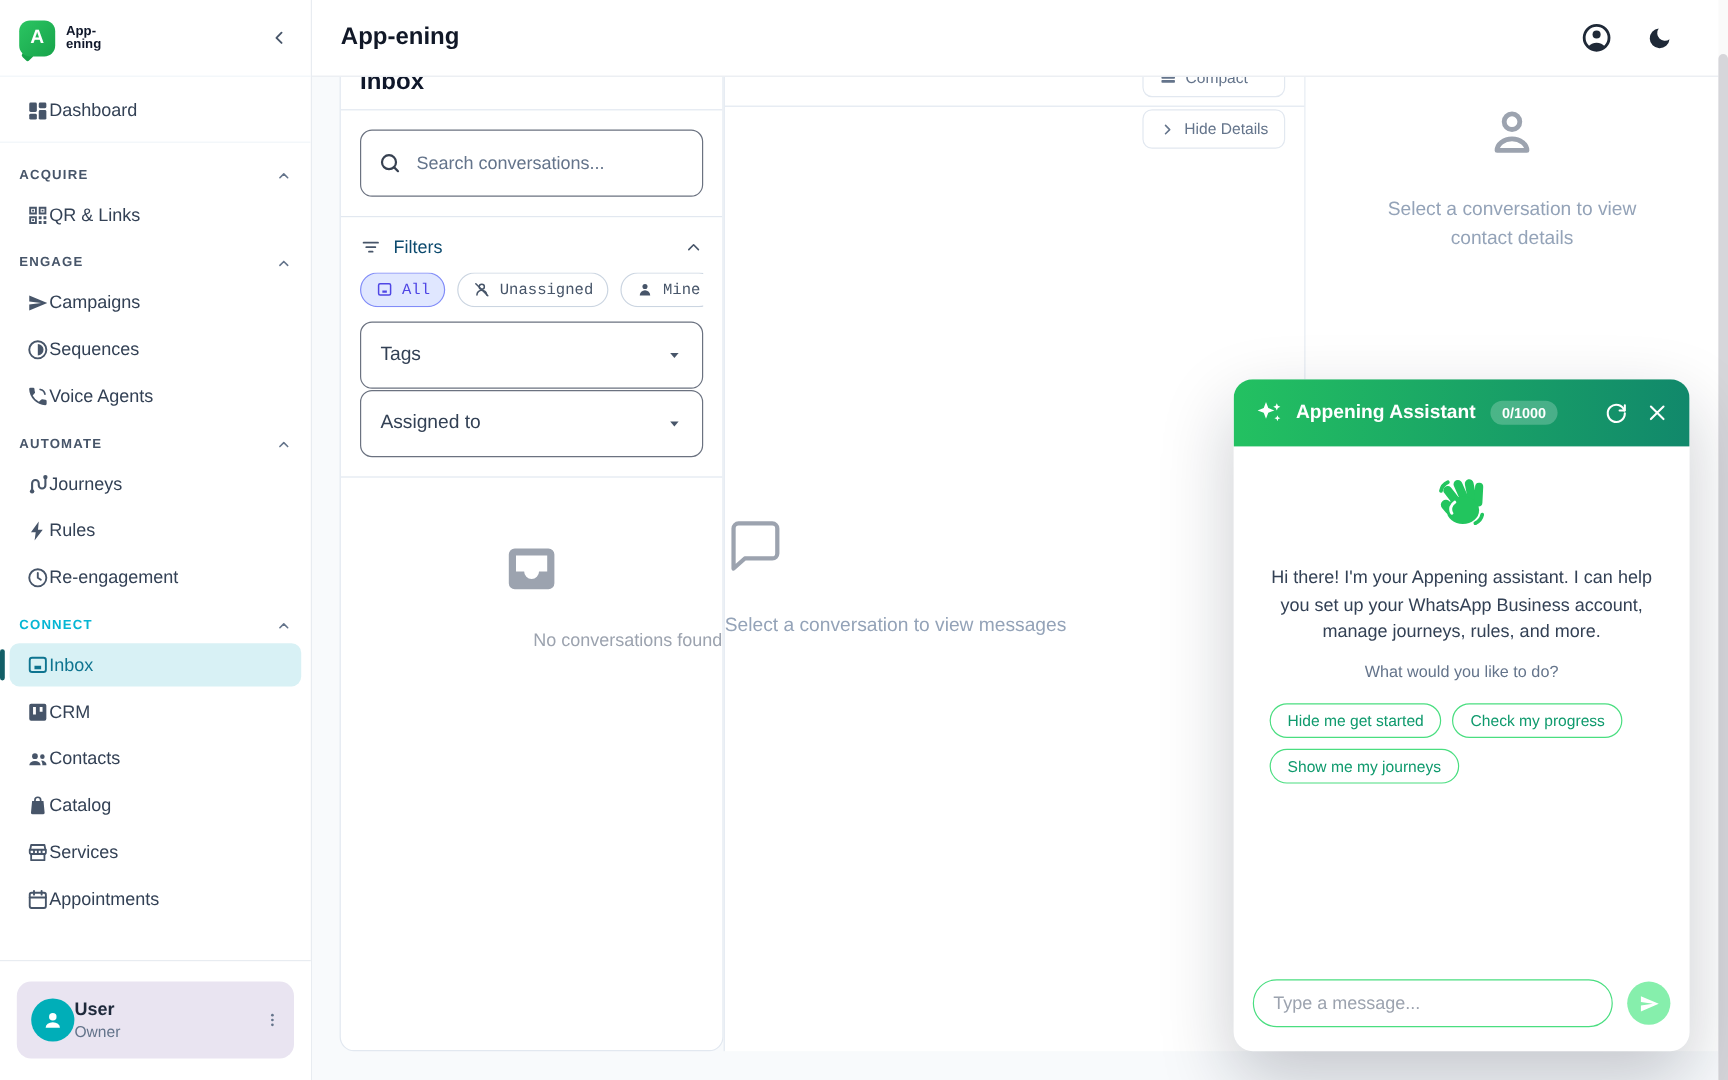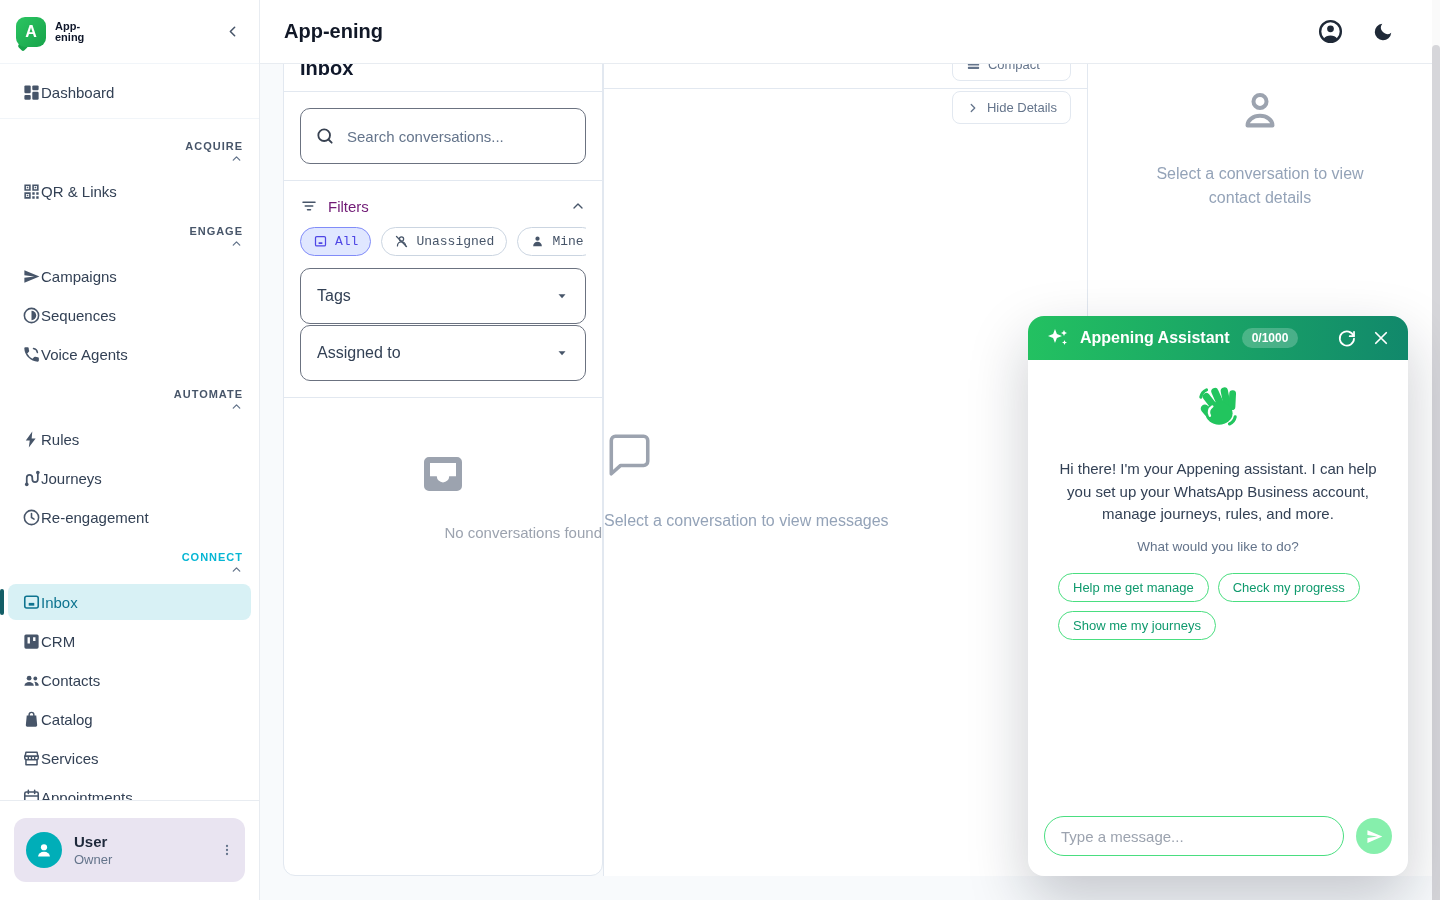--- a/index.html
+++ b/index.html
@@ -11,21 +11,21 @@
   .content { position:absolute; left:260px; top:0; right:0; bottom:0; background:#f8fafc; }
 
   
   .inbox-panel { position:absolute; left:23px; top:48px; width:320px; height:828px; background:#fff; border:1px solid #e2e8f0; border-radius:12px; overflow:hidden; }
   .inbox-title { font-size:20px; font-weight:700; color:#0f172a; padding:8px 16px 11px; border-bottom:1px solid #e2e8f0; }
   .search-section { padding:16px; border-bottom:1px solid #e2e8f0; }
   .search-box { height:56px; border:1px solid #6b7280; border-radius:10px; display:flex; align-items:center; padding:0 14px; gap:12px; color:#64748b; }
   .search-box input { border:none; outline:none; font-size:15px; width:100%; color:#334155; font-family:inherit; background:transparent; }
   .search-box input::placeholder { color:#64748b; }
   .filters-section { padding:12px 16px 16px; border-bottom:1px solid #e2e8f0; }
-  .filters-head { display:flex; align-items:center; gap:10px; color:#701a75; font-size:15px; padding:4px 0 12px; }
+  .filters-head { display:flex; align-items:center; gap:10px; color:#0c4a6e; font-size:15px; padding:4px 0 12px; }
   .filters-head .spacer { flex:1; }
   .chips-row { display:flex; gap:10px; white-space:nowrap; overflow:hidden; margin-bottom:12px;font-family:Liberation Mono, monospace; }
   .chip { display:inline-flex; align-items:center; gap:7px; height:29px; padding:0 12px; border-radius:999px; border:1px solid #cbd5e1; background:#fff; color:#475569; font-size:13px; flex:0 0 auto; cursor:pointer; }
   .chip.active { background:#e0e7ff; border-color:#818cf8; color:#4f46e5; }
   .select-box { height:56px; border:1px solid #6b7280; border-radius:10px; display:flex; align-items:center; padding:0 16px; color:#334155; font-size:16px; background:#fff; cursor:pointer; }
   .select-box + .select-box { margin-top:1px; }
   .select-box .caret { margin-left:auto; color:#475569; }
   .empty-conv { text-align:center; padding-top:52px; color:#9ca3af; }
   .empty-conv .txt { margin-top:22px; font-size:15px;text-align:right; }
   .center-ic { display:inline-block; }
@@ -56,35 +56,35 @@
   .logo-mark::after { content:""; position:absolute; left:3px; bottom:-3px; width:8px; height:8px; background:#17a34a; border-radius:2px; transform:rotate(45deg); z-index:-1; }
   .logo-text { margin-left:9px; font-size:11px; line-height:11px; font-weight:700; color:#0f172a; }
   .collapse-btn { margin-left:auto; background:none; border:none; color:#475569; cursor:pointer; padding:0; }
   .nav { height:736px; overflow:hidden; padding-top:8px; }
   .nav-item { position:relative; display:flex; align-items:center; height:36px; margin:2px 8px 3px; padding:0 13px; border-radius:8px; font-size:15px; color:#334155; cursor:pointer; }
   .nav-item .nico { color:#475569; width:20px; display:flex; justify-content:center; }
   .nav-item.active { background:#d8f1f5; color:#0e7490; }
   .nav-item.active .nico { color:#0e7490; }
   .nav-item.active::before { content:""; position:absolute; left:-8px; top:5px; bottom:5px; width:4px; border-radius:4px; background:#135e66; }
   .nav-divider { border-top:1px solid #f1f5f9; margin:8px 0; }
-  .section-head { display:flex; align-items:flex-end; padding:13px 16px 6px;flex-direction:column; }
+  .section-head { display:flex; align-items:flex-start; padding:13px 16px 6px; }
   .section-head .lbl { font-size:11px; font-weight:700; letter-spacing:.09em; color:#475569; }
   .section-head.teal .lbl { color:#06b6d4; }
   .section-head .chev { margin-left:auto; color:#64748b; }
   .side-footer { position:absolute; left:0; right:0; bottom:0; height:100px; background:#fff; border-top:1px solid #e8ecf1; padding:17px 14px; }
   .user-card { background:#e9e4f1; border-radius:12px; height:64px; display:flex; align-items:center; padding:0 10px 0 12px; }
   .avatar { width:36px; height:36px; border-radius:50%; background:#00aeb8; color:#fff; display:flex; align-items:center; justify-content:center; }
-  .user-meta { margin-left:12px; }
+  .user-meta { }
   .user-name { font-size:15px; font-weight:700; color:#1e293b; }
   .user-role { font-size:13px; color:#64748b; margin-top:2px; }
   .dots-btn { margin-left:auto; background:none; border:none; color:#64748b; cursor:pointer; font-size:16px; line-height:5px; }
 
   
   .assistant { position:absolute; left:1028px; top:316px; width:380px; height:560px; background:#fff; border-radius:16px; box-shadow:0 24px 60px rgba(15,23,42,.22); z-index:30; display:flex; flex-direction:column; overflow:hidden; }
-  .asst-header { height:44px; flex:0 0 auto; background:linear-gradient(90deg,#23c161,#11886b); display:flex; align-items:center; padding:0 18px 0 18px; color:#fff; }
+  .asst-header { height:56px; flex:0 0 auto; background:linear-gradient(90deg,#23c161,#11886b); display:flex; align-items:center; padding:0 18px 0 18px; color:#fff; }
   .asst-title { font-size:16px; font-weight:700; margin-left:10px; }
   .asst-badge { margin-left:12px; background:rgba(255,255,255,.22); border-radius:999px; padding:3px 10px; font-size:12px; font-weight:600; }
   .asst-hbtns { margin-left:auto; display:flex; align-items:center; gap:16px; }
   .asst-hbtn { background:none; border:none; color:#fff; cursor:pointer; padding:0; }
   .asst-body { flex:1; padding:22px 30px 0; text-align:center; overflow:hidden; }
   .asst-greeting { margin-top:22px; font-size:15px; line-height:1.5; color:#334155; }
   .asst-prompt { margin-top:13px; font-size:13.5px; color:#64748b; }
   .quick-replies { margin-top:19px; display:flex; flex-wrap:wrap; gap:9px; justify-content:flex-start; }
   .qr-btn { border:1px solid #4ade80; background:#fff; color:#0f9a6d; border-radius:999px; padding:6px 14px; font-size:13px; font-family:inherit; cursor:pointer; }
   .asst-footer { flex:0 0 auto; display:flex; align-items:center; gap:12px; padding:12px 16px 20px; }
@@ -351,35 +351,35 @@
     <div class="section-head">
       <span class="lbl">AUTOMATE</span>
       <span class="chev">
           <svg class="ic" width="13" height="13" viewBox="0 0 24 24" fill="none" stroke="currentColor" stroke-width="2.4" stroke-linecap="round" stroke-linejoin="round">
             <path d="M6 15l6-6 6 6"></path>
           </svg>
         </span>
     </div>
     <div class="nav-item">
       <span class="nico">
-          <svg class="ic" width="19" height="19" viewBox="0 0 24 24" fill="currentColor">
-            <path d="M13 2 4.8 13.2h5L8.6 22l8.6-11.2h-5z"></path>
-          </svg>
-        </span>
-      <span>Rules</span>
-    </div>
-    <div class="nav-item">
-      <span class="nico">
           <svg class="ic" width="19" height="19" viewBox="0 0 24 24" fill="none" stroke="currentColor" stroke-width="2.2" stroke-linecap="round">
             <path d="M6 19v-8a3.5 3.5 0 0 1 7 0v2a3.5 3.5 0 0 0 7 0V5"></path>
             <circle cx="6" cy="19.5" r="2.3" fill="currentColor" stroke="none"></circle>
             <circle cx="20" cy="4.5" r="2.3" fill="currentColor" stroke="none"></circle>
           </svg>
         </span>
       <span>Journeys</span>
+    </div>
+    <div class="nav-item">
+      <span class="nico">
+          <svg class="ic" width="19" height="19" viewBox="0 0 24 24" fill="currentColor">
+            <path d="M13 2 4.8 13.2h5L8.6 22l8.6-11.2h-5z"></path>
+          </svg>
+        </span>
+      <span>Rules</span>
     </div>
     <div class="nav-item">
       <span class="nico">
           <svg class="ic" width="19" height="19" viewBox="0 0 24 24" fill="none" stroke="currentColor" stroke-width="2" stroke-linecap="round">
             <circle cx="12" cy="12" r="9"></circle>
             <path d="M12 7v5l3.2 2"></path>
           </svg>
         </span>
       <span>Re-engagement</span>
     </div>
@@ -512,21 +512,21 @@
           <rect x="9" y="21" width="8" height="13" rx="4" transform="rotate(-40 13 27.5)"></rect>
         </g>
         <path d="M18.5 23.5c-3 1.8-4.2 5.6-2.3 8.8" stroke="#fff" stroke-width="2.4" fill="none" stroke-linecap="round"></path>
         <path d="M40.5 33.5a9.5 9.5 0 0 1-5.5 6.8" stroke="#22c55e" stroke-width="3" fill="none" stroke-linecap="round"></path>
         <path d="M7.5 14.5A9.5 9.5 0 0 1 13 7.5" stroke="#22c55e" stroke-width="3" fill="none" stroke-linecap="round"></path>
       </svg>
     </span>
     <div class="asst-greeting">Hi there! I'm your Appening assistant. I can help you set up your WhatsApp Business account, manage journeys, rules, and more.</div>
     <div class="asst-prompt">What would you like to do?</div>
     <div class="quick-replies">
-      <button class="qr-btn">Help me get manage</button>
+      <button class="qr-btn">Hide me get started</button>
       <button class="qr-btn">Check my progress</button>
       <button class="qr-btn">Show me my journeys</button>
     </div>
   </div>
 
   <div class="asst-footer">
     <input class="asst-input" placeholder="Type a message..." style="">
     <button class="send-btn">
       <span>
           <svg class="ic" width="17" height="17" viewBox="0 0 24 24" fill="#fff">

